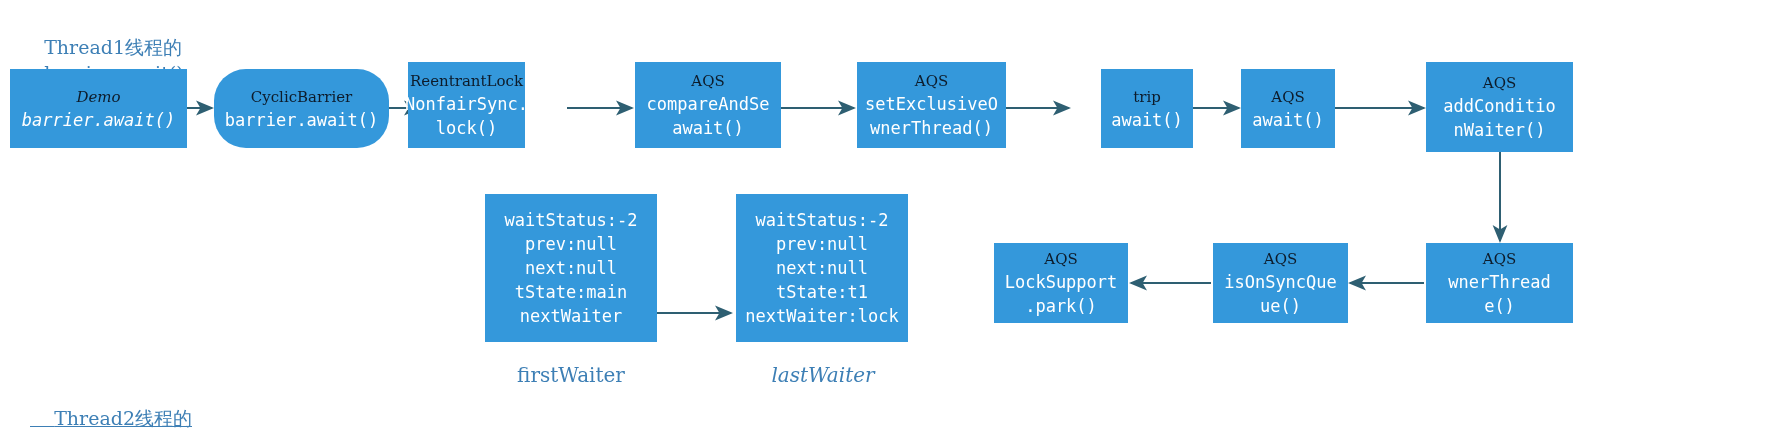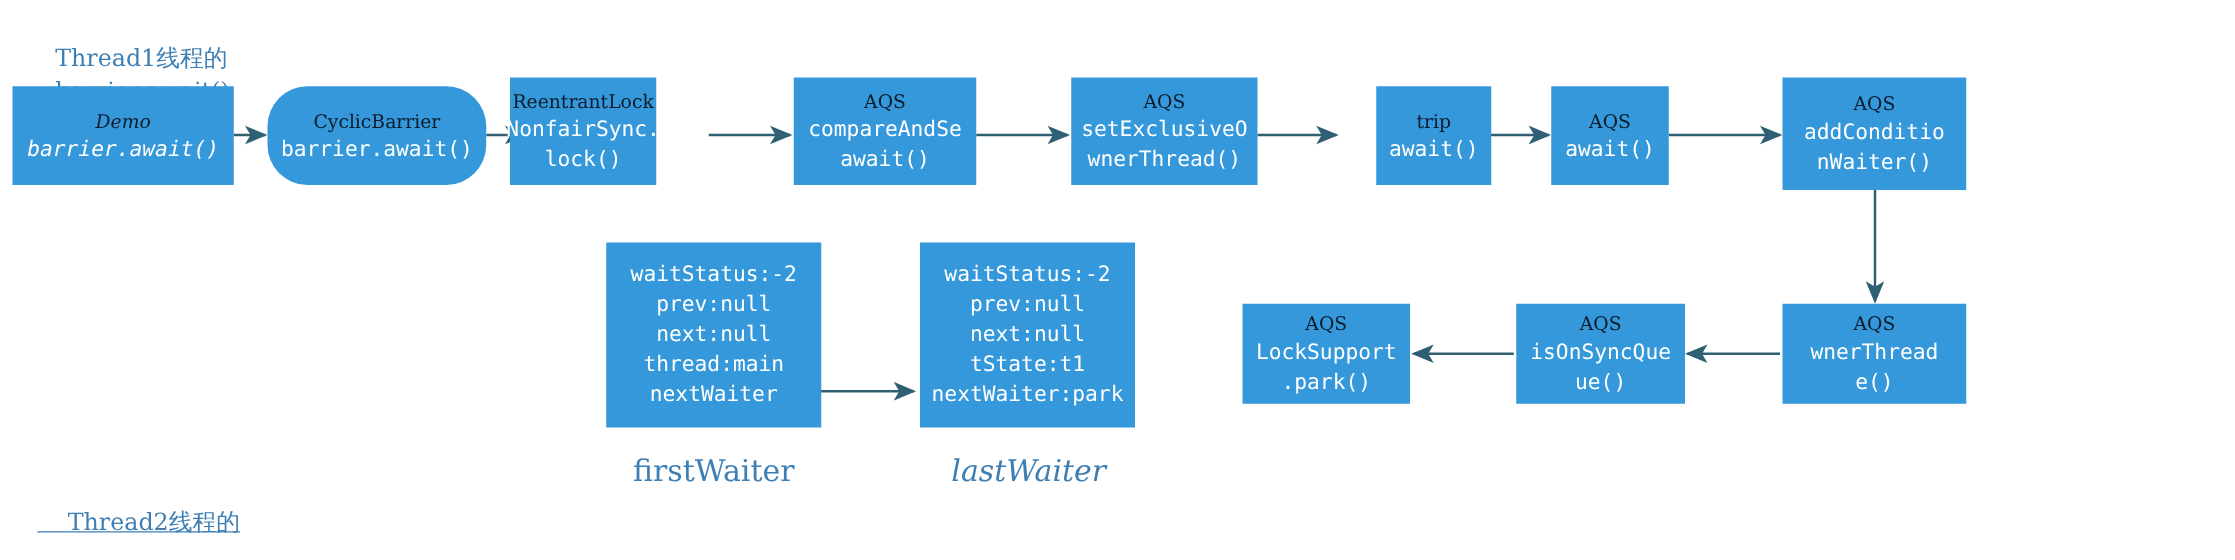--- a/index.html
+++ b/index.html
@@ -47,21 +47,21 @@
     color: #3d7fb5;
     font-family: "DejaVu Serif", "Liberation Serif", serif;
     font-size: 19px;
     line-height: 26px;
     white-space: pre;
   }
   .caption {
     position: absolute;
     color: #3d7fb5;
     font-family: "DejaVu Serif", "Liberation Serif", serif;
-    font-size: 24px;
+    font-size: 20px;
     white-space: pre;
     text-align: center;
   }
   svg.arrows {
     position: absolute;
     left: 0;
     top: 0;
     width: 1788px;
     height: 448px;
     pointer-events: none;
@@ -169,25 +169,25 @@
   <div class="box" style="left:994px; top:243px; width:134px; height:80px;">
     <span class="line hdr">AQS</span>
     <span class="line">LockSupport</span>
     <span class="line">.park()</span>
   </div>
 
   <div class="box" style="left:485px; top:194px; width:172px; height:148px;">
     <span class="line">waitStatus:-2</span>
     <span class="line">prev:null</span>
     <span class="line">next:null</span>
-    <span class="line">thread:main</span>
+    <span class="line">tState:main</span>
     <span class="line">nextWaiter</span>
   </div>
 
   <div class="box" style="left:736px; top:194px; width:172px; height:148px;">
     <span class="line">waitStatus:-2</span>
     <span class="line">prev:null</span>
     <span class="line">next:null</span>
     <span class="line">tState:t1</span>
-    <span class="line">nextWaiter:park</span>
+    <span class="line">nextWaiter:lock</span>
   </div>
 
 </div>
 
 </body></html>

